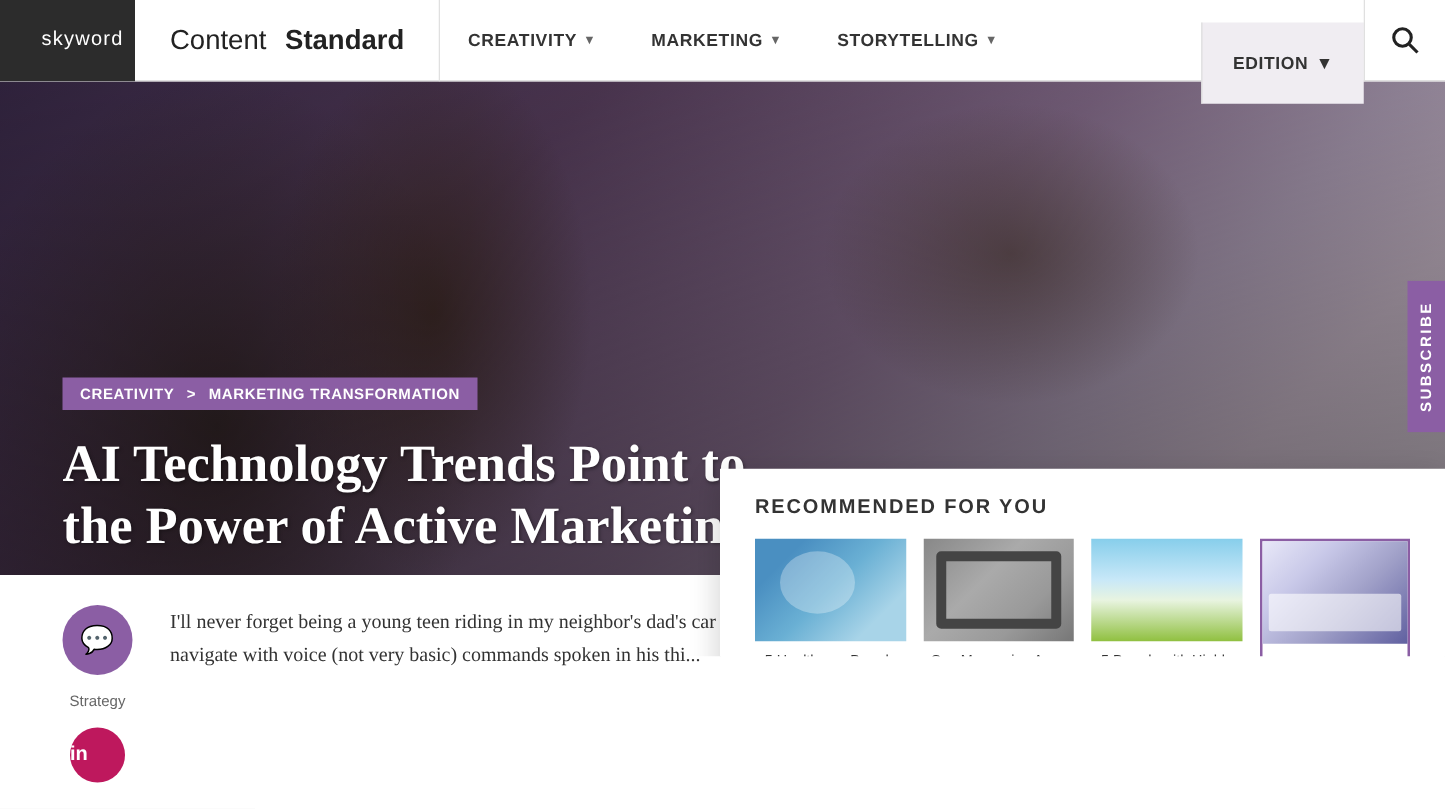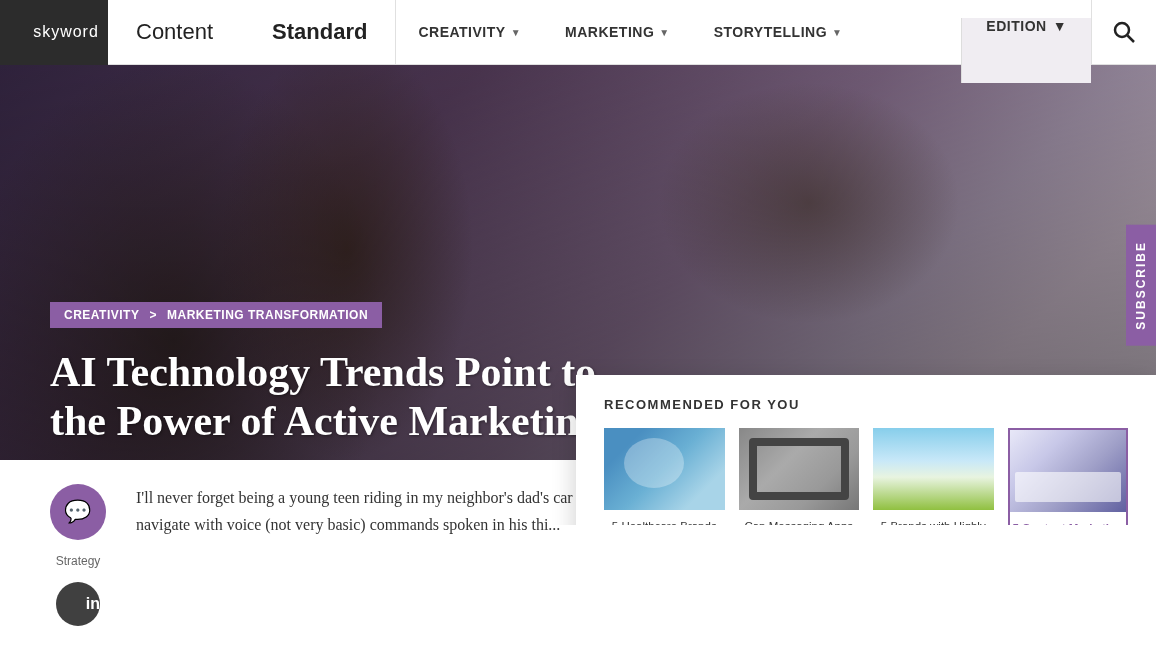--- a/index.html
+++ b/index.html
@@ -35,21 +35,20 @@
     .site-title {
       padding: 0 28px;
       font-family: Arial, sans-serif;
       font-size: 22px;
       color: #222;
       border-right: 1px solid #e0e0e0;
       height: 65px;
       display: flex;
       align-items: center;
       flex-shrink: 0;
-      gap: 44px;
     }
     .site-title .content { font-weight: 300; }
     .site-title .standard { font-weight: 700; margin-left: 15px; }
     .nav {
       display: flex;
       align-items: center;
       height: 65px;
       flex: 1;
     }
     .nav-item {
@@ -65,21 +64,21 @@
       cursor: pointer;
       text-transform: uppercase;
       gap: 5px;
     }
     .nav-arrow {
       font-size: 10px;
       color: #666;
     }
     .header-edition {
       display: flex;
-      align-items: flex-start;
+      align-items: center;
       height: 65px;
       padding: 0 24px;
       background: #f0edf2;
       font-family: Arial, sans-serif;
       font-size: 14px;
       font-weight: 600;
       color: #333;
       text-transform: uppercase;
       letter-spacing: 0.5px;
       gap: 6px;
@@ -198,21 +197,21 @@
       right: 0;
       top: 310px;
       width: 580px;
       background: #fff;
       padding: 22px 28px 20px;
       box-shadow: -4px 4px 20px rgba(0,0,0,0.15);
       z-index: 30;
     }
     .recommended-title {
       font-family: Arial, sans-serif;
-      font-size: 13px;
+      font-size: 16px;
       font-weight: 700;
       color: #333;
       letter-spacing: 1.5px;
       text-transform: uppercase;
       margin-bottom: 16px;
     }
     .recommended-grid {
       display: grid;
       grid-template-columns: repeat(4, 1fr);
       gap: 14px;
@@ -319,24 +318,24 @@
     .comments-label {
       font-family: Arial, sans-serif;
       font-size: 12px;
       color: #666;
       text-align: center;
     }
     .linkedin-btn {
       width: 44px;
       height: 44px;
       border-radius: 50%;
-      background: #404040;
-      display: flex;
-      align-items: center;
-      justify-content: flex-end;
+      background: #be185d;
+      display: flex;
+      align-items: center;
+      justify-content: flex-start;
       cursor: pointer;
       color: #fff;
       font-family: Arial, sans-serif;
       font-weight: 700;
       font-size: 16px;
     }
     .article-text {
       font-family: Georgia, serif;
       font-size: 16px;
       line-height: 1.7;

